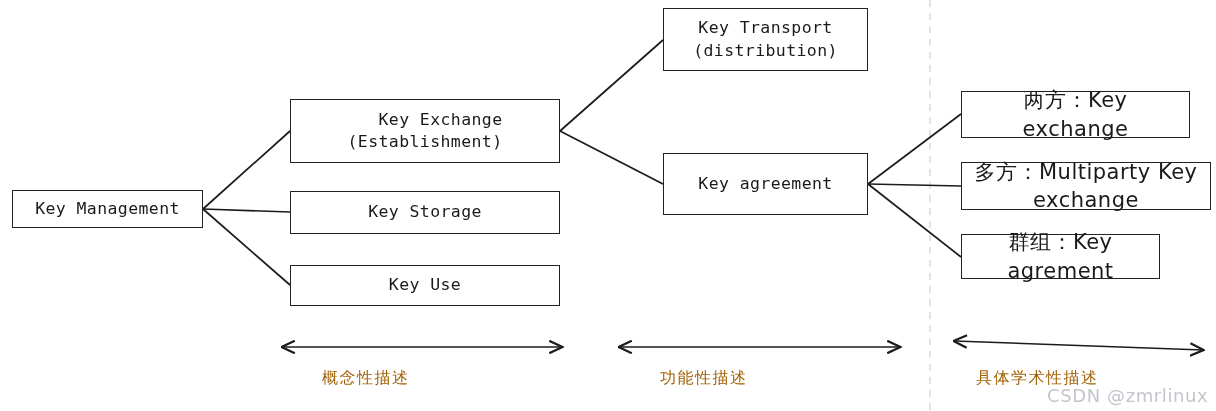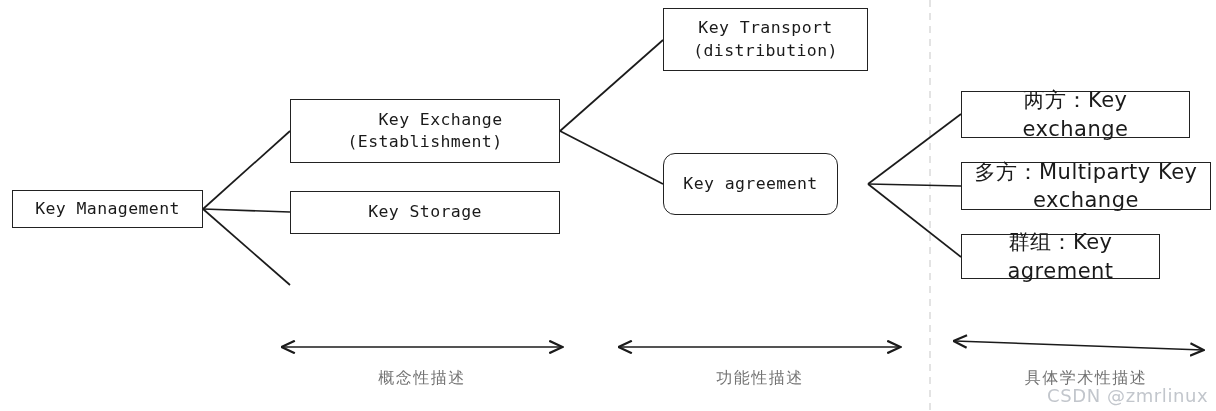--- a/index.html
+++ b/index.html
@@ -43,22 +43,22 @@
     padding: 0 6px;
     white-space: pre-line;
   }
   .cjk {
     font-family: "DejaVu Sans", "Liberation Sans", sans-serif;
     font-size: 21px;
     letter-spacing: 0.5px;
   }
   .section-label {
     position: absolute;
-    text-align: center;
-    color: #737373;
+    text-align: left;
+    color: #a16207;
     font-family: "DejaVu Sans", "Liberation Sans", sans-serif;
     font-size: 16px;
     letter-spacing: 1.5px;
     white-space: nowrap;
     z-index: 3;
   }
   .watermark {
     position: absolute;
     color: #c2c6cc;
     font-family: "DejaVu Sans", "Liberation Sans", sans-serif;
@@ -107,27 +107,30 @@
 
   <div class="node" style="left:290px; top:99px; width:270px; height:64px;text-align:right;">
     <span class="label">Key Exchange
 (Establishment)</span>
   </div>
 
   <div class="node" style="left:290px; top:191px; width:270px; height:43px;">
     <span class="label">Key Storage</span>
   </div>
 
+  <div class="node" style="left:290px; top:265px; width:270px; height:41px;">
+    <span class="label">Key Use</span>
+  </div>
 
   <div class="node" style="left:663px; top:8px; width:205px; height:63px;text-align:center;">
     <span class="label">Key Transport
 (distribution)</span>
   </div>
 
-  <div class="node" style="left:663px; top:153px; width:175px; height:62px;border-radius:12px;">
+  <div class="node" style="left:663px; top:153px; width:205px; height:62px;">
     <span class="label">Key agreement</span>
   </div>
 
   <div class="node" style="left:961px; top:91px; width:229px; height:47px;">
     <span class="label cjk">两方：Key exchange</span>
   </div>
 
   <div class="node" style="left:961px; top:162px; width:250px; height:48px;">
     <span class="label cjk">多方：Multiparty Key
 exchange</span>

